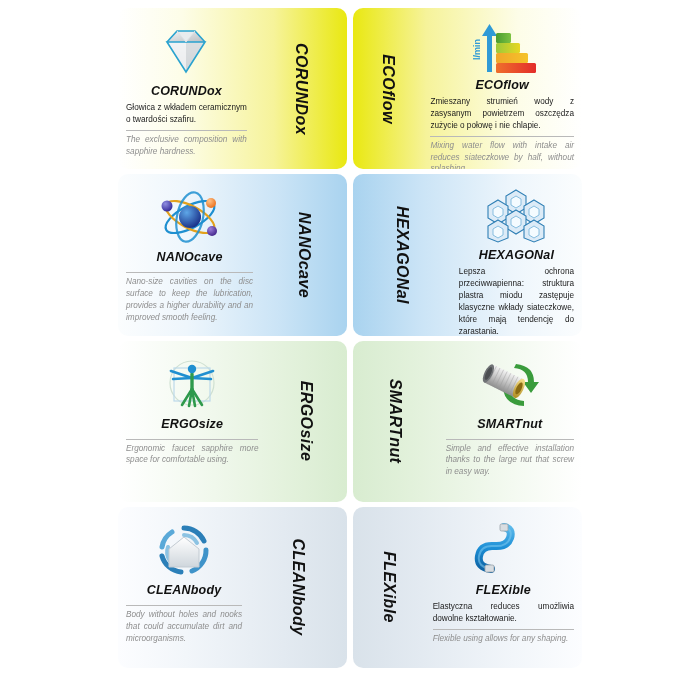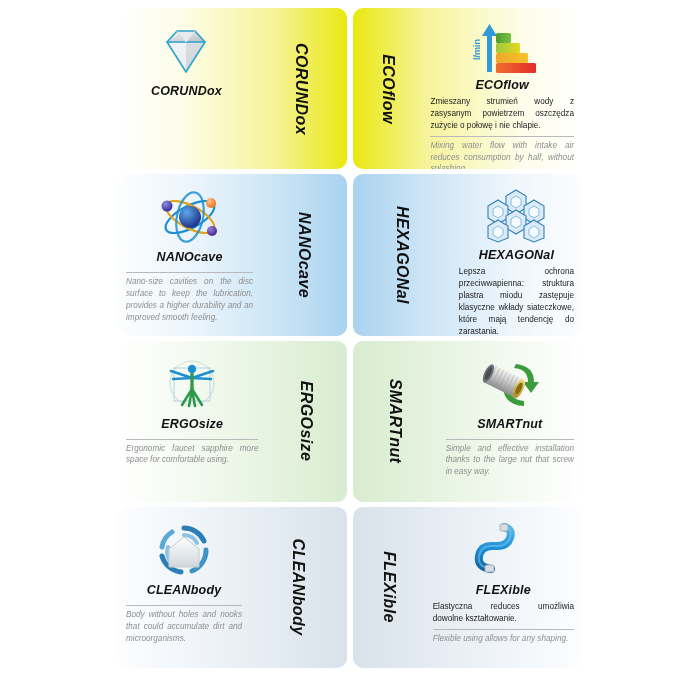--- a/index.html
+++ b/index.html
@@ -150,20 +150,25 @@
             <polygon points="22,5 31,16 40,5" fill="#e9ecee"></polygon>
             <polygon points="12,16 31,16 31,46" fill="#eef0f2" opacity=".85"></polygon>
             <polygon points="31,16 50,16 31,46" fill="#cfd3d7" opacity=".75"></polygon>
             <polygon points="12,16 50,16 31,46 12,16" fill="none" stroke="#2aa3cf" stroke-width="1.6"></polygon>
             <polyline points="12,16 22,5 40,5 50,16" fill="none" stroke="#2aa3cf" stroke-width="1.6"></polyline>
             <line x1="22" y1="5" x2="31" y2="16" stroke="#dfe3e6" stroke-width="1"></line>
             <line x1="40" y1="5" x2="31" y2="16" stroke="#dfe3e6" stroke-width="1"></line>
           </svg>
         </div>
         <div class="title">CORUNDox</div>
+        <div class="txt-block">
+          <p class="pl">Głowica z wkładem ceramicznym o twardości szafiru.</p>
+          <div class="sep"></div>
+          <p class="en">The exclusive composition with sapphire hardness.</p>
+        </div>
       </div>
       <div class="side">
         <span class="side-text">CORUNDox</span>
       </div>
     </div>
 
     <div class="panel right r1">
       <div class="body">
         <div class="icon-wrap">
           <svg width="72" height="52" viewBox="0 0 72 52">
@@ -194,21 +199,21 @@
             <rect x="30" y="11" width="15" height="10" rx="1.5" fill="url(#bg1)"></rect>
             <rect x="30" y="21" width="24" height="10" rx="1.5" fill="url(#bg2)"></rect>
             <rect x="30" y="31" width="32" height="10" rx="1.5" fill="url(#bg3)"></rect>
             <rect x="30" y="41" width="40" height="10" rx="1.5" fill="url(#bg4)"></rect>
           </svg>
         </div>
         <div class="title">ECOflow</div>
         <div class="txt-block">
           <p class="pl">Zmieszany strumień wody z zasysanym powietrzem oszczędza zużycie o połowę i nie chlapie.</p>
           <div class="sep"></div>
-          <p class="en">Mixing water flow with intake air reduces consumption by half, without splashing.</p>
+          <p class="en">Mixing water flow with intake air reduces siateczkowe by half, without splashing.</p>
         </div>
       </div>
       <div class="side">
         <span class="side-text">ECOflow</span>
       </div>
     </div>
 
     <div class="panel left r2">
       <div class="body">
         <div class="icon-wrap">

